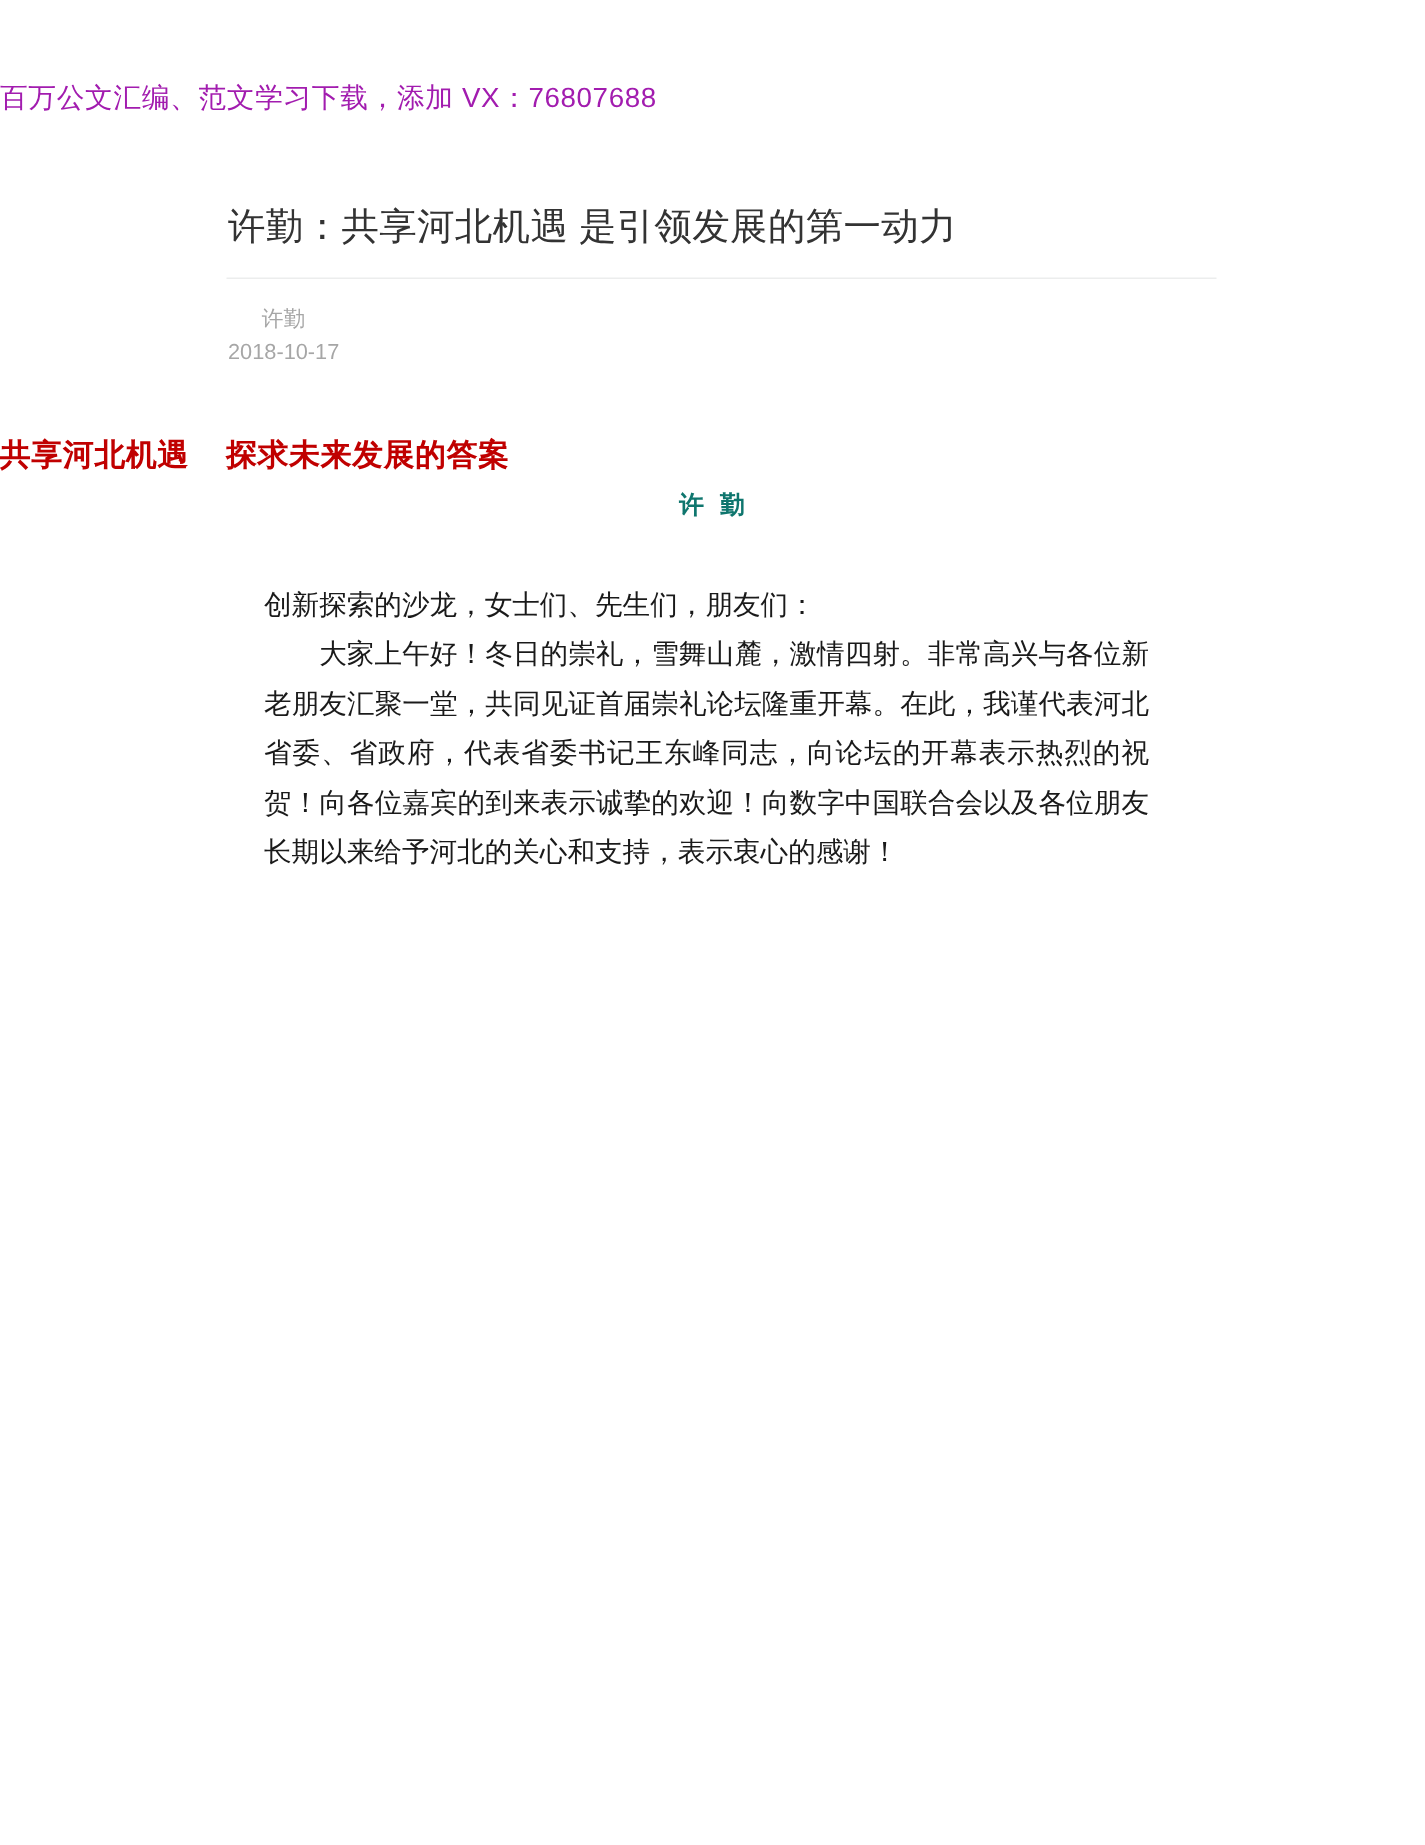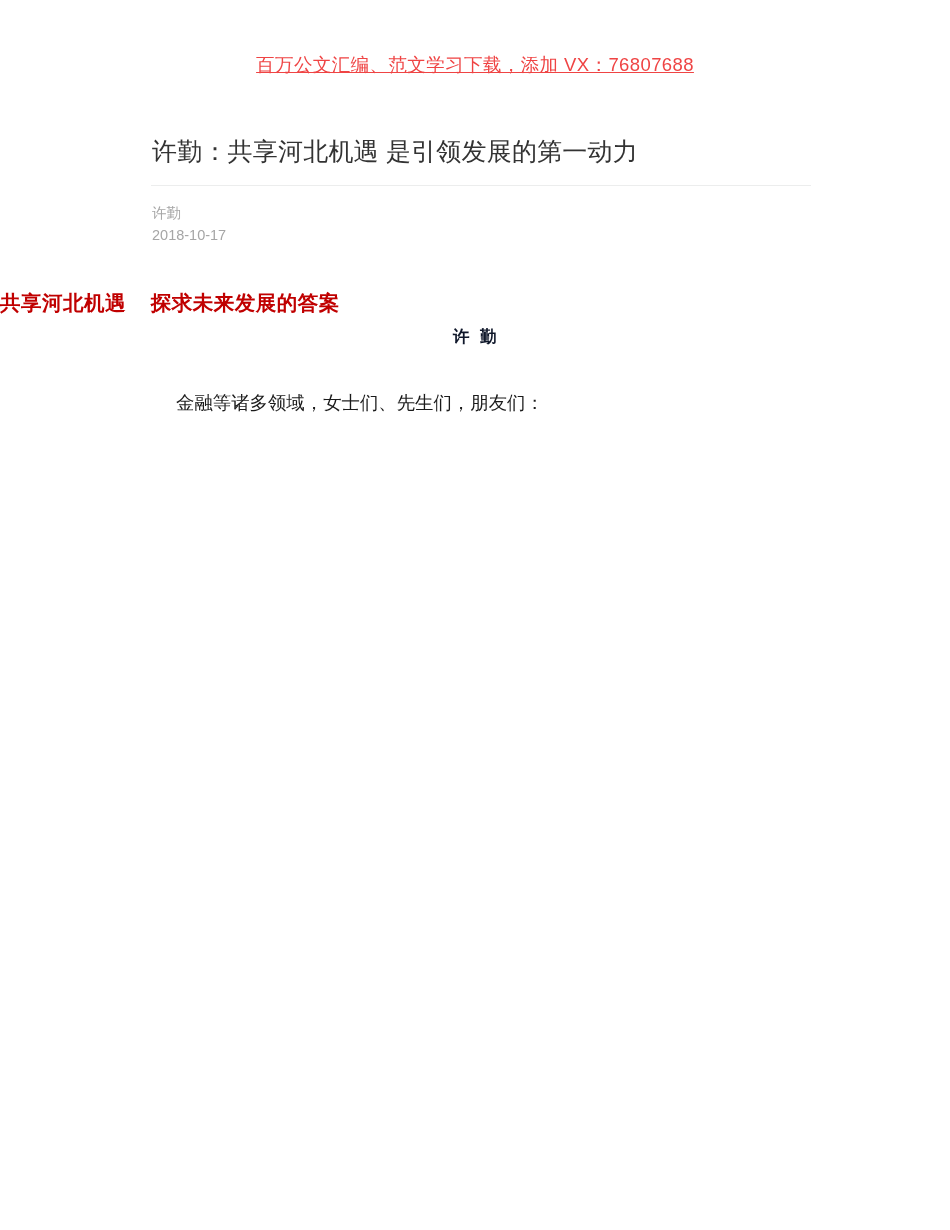--- a/index.html
+++ b/index.html
@@ -15,26 +15,24 @@
     overflow: hidden;
     position: relative;
   }
 
   
   .promo-banner {
     position: absolute;
     top: 52px;
     left: 0;
     width: 950px;
-    text-align: center;
     font-size: 18.5px;
     letter-spacing: 0.4px;
-    color: #ef4444;
+    color: #a21caf;
     white-space: nowrap;
-    text-decoration: underline;
   }
 
   
   .article-title {
     position: absolute;
     top: 134px;
     left: 152px;
     width: 660px;
     font-size: 25px;
     line-height: 34px;
@@ -51,21 +49,21 @@
     background: #eceded;
   }
   .meta {
     position: absolute;
     top: 203px;
     left: 152px;
     color: #a6a6a6;
     font-size: 14.5px;
     line-height: 21.5px;
   }
-  .meta div { white-space: nowrap; }
+  .meta div { white-space: nowrap; text-align: center; }
 
   
   .doc-heading {
     position: absolute;
     top: 289px;
     left: 0;
     width: 950px;
     font-size: 20.5px;
     font-weight: bold;
     color: #c00000;
@@ -73,21 +71,21 @@
     white-space: pre;
   }
   .doc-byline {
     position: absolute;
     top: 326px;
     left: 0;
     width: 950px;
     text-align: center;
     font-size: 16.5px;
     font-weight: bold;
-    color: #0f172a;
+    color: #0f766e;
     letter-spacing: 0.5px;
     white-space: pre;
   }
 
   .doc-body {
     position: absolute;
     top: 386px;
     left: 176px;
     width: 590px;
     font-size: 18.4px;
@@ -118,14 +116,15 @@
 <div class="meta">
   <div>许勤</div>
   <div>2018-10-17</div>
 </div>
 
 <div class="doc-heading">共享河北机遇    探求未来发展的答案</div>
 
 <div class="doc-byline">许  勤</div>
 
 <div class="doc-body">
-  <p>金融等诸多领域，女士们、先生们，朋友们：</p>
+  <p>创新探索的沙龙，女士们、先生们，朋友们：</p>
+  <p class="indent">大家上午好！冬日的崇礼，雪舞山麓，激情四射。非常高兴与各位新老朋友汇聚一堂，共同见证首届崇礼论坛隆重开幕。在此，我谨代表河北省委、省政府，代表省委书记王东峰同志，向论坛的开幕表示热烈的祝贺！向各位嘉宾的到来表示诚挚的欢迎！向数字中国联合会以及各位朋友长期以来给予河北的关心和支持，表示衷心的感谢！</p>
 </div>
 
 </body></html>

